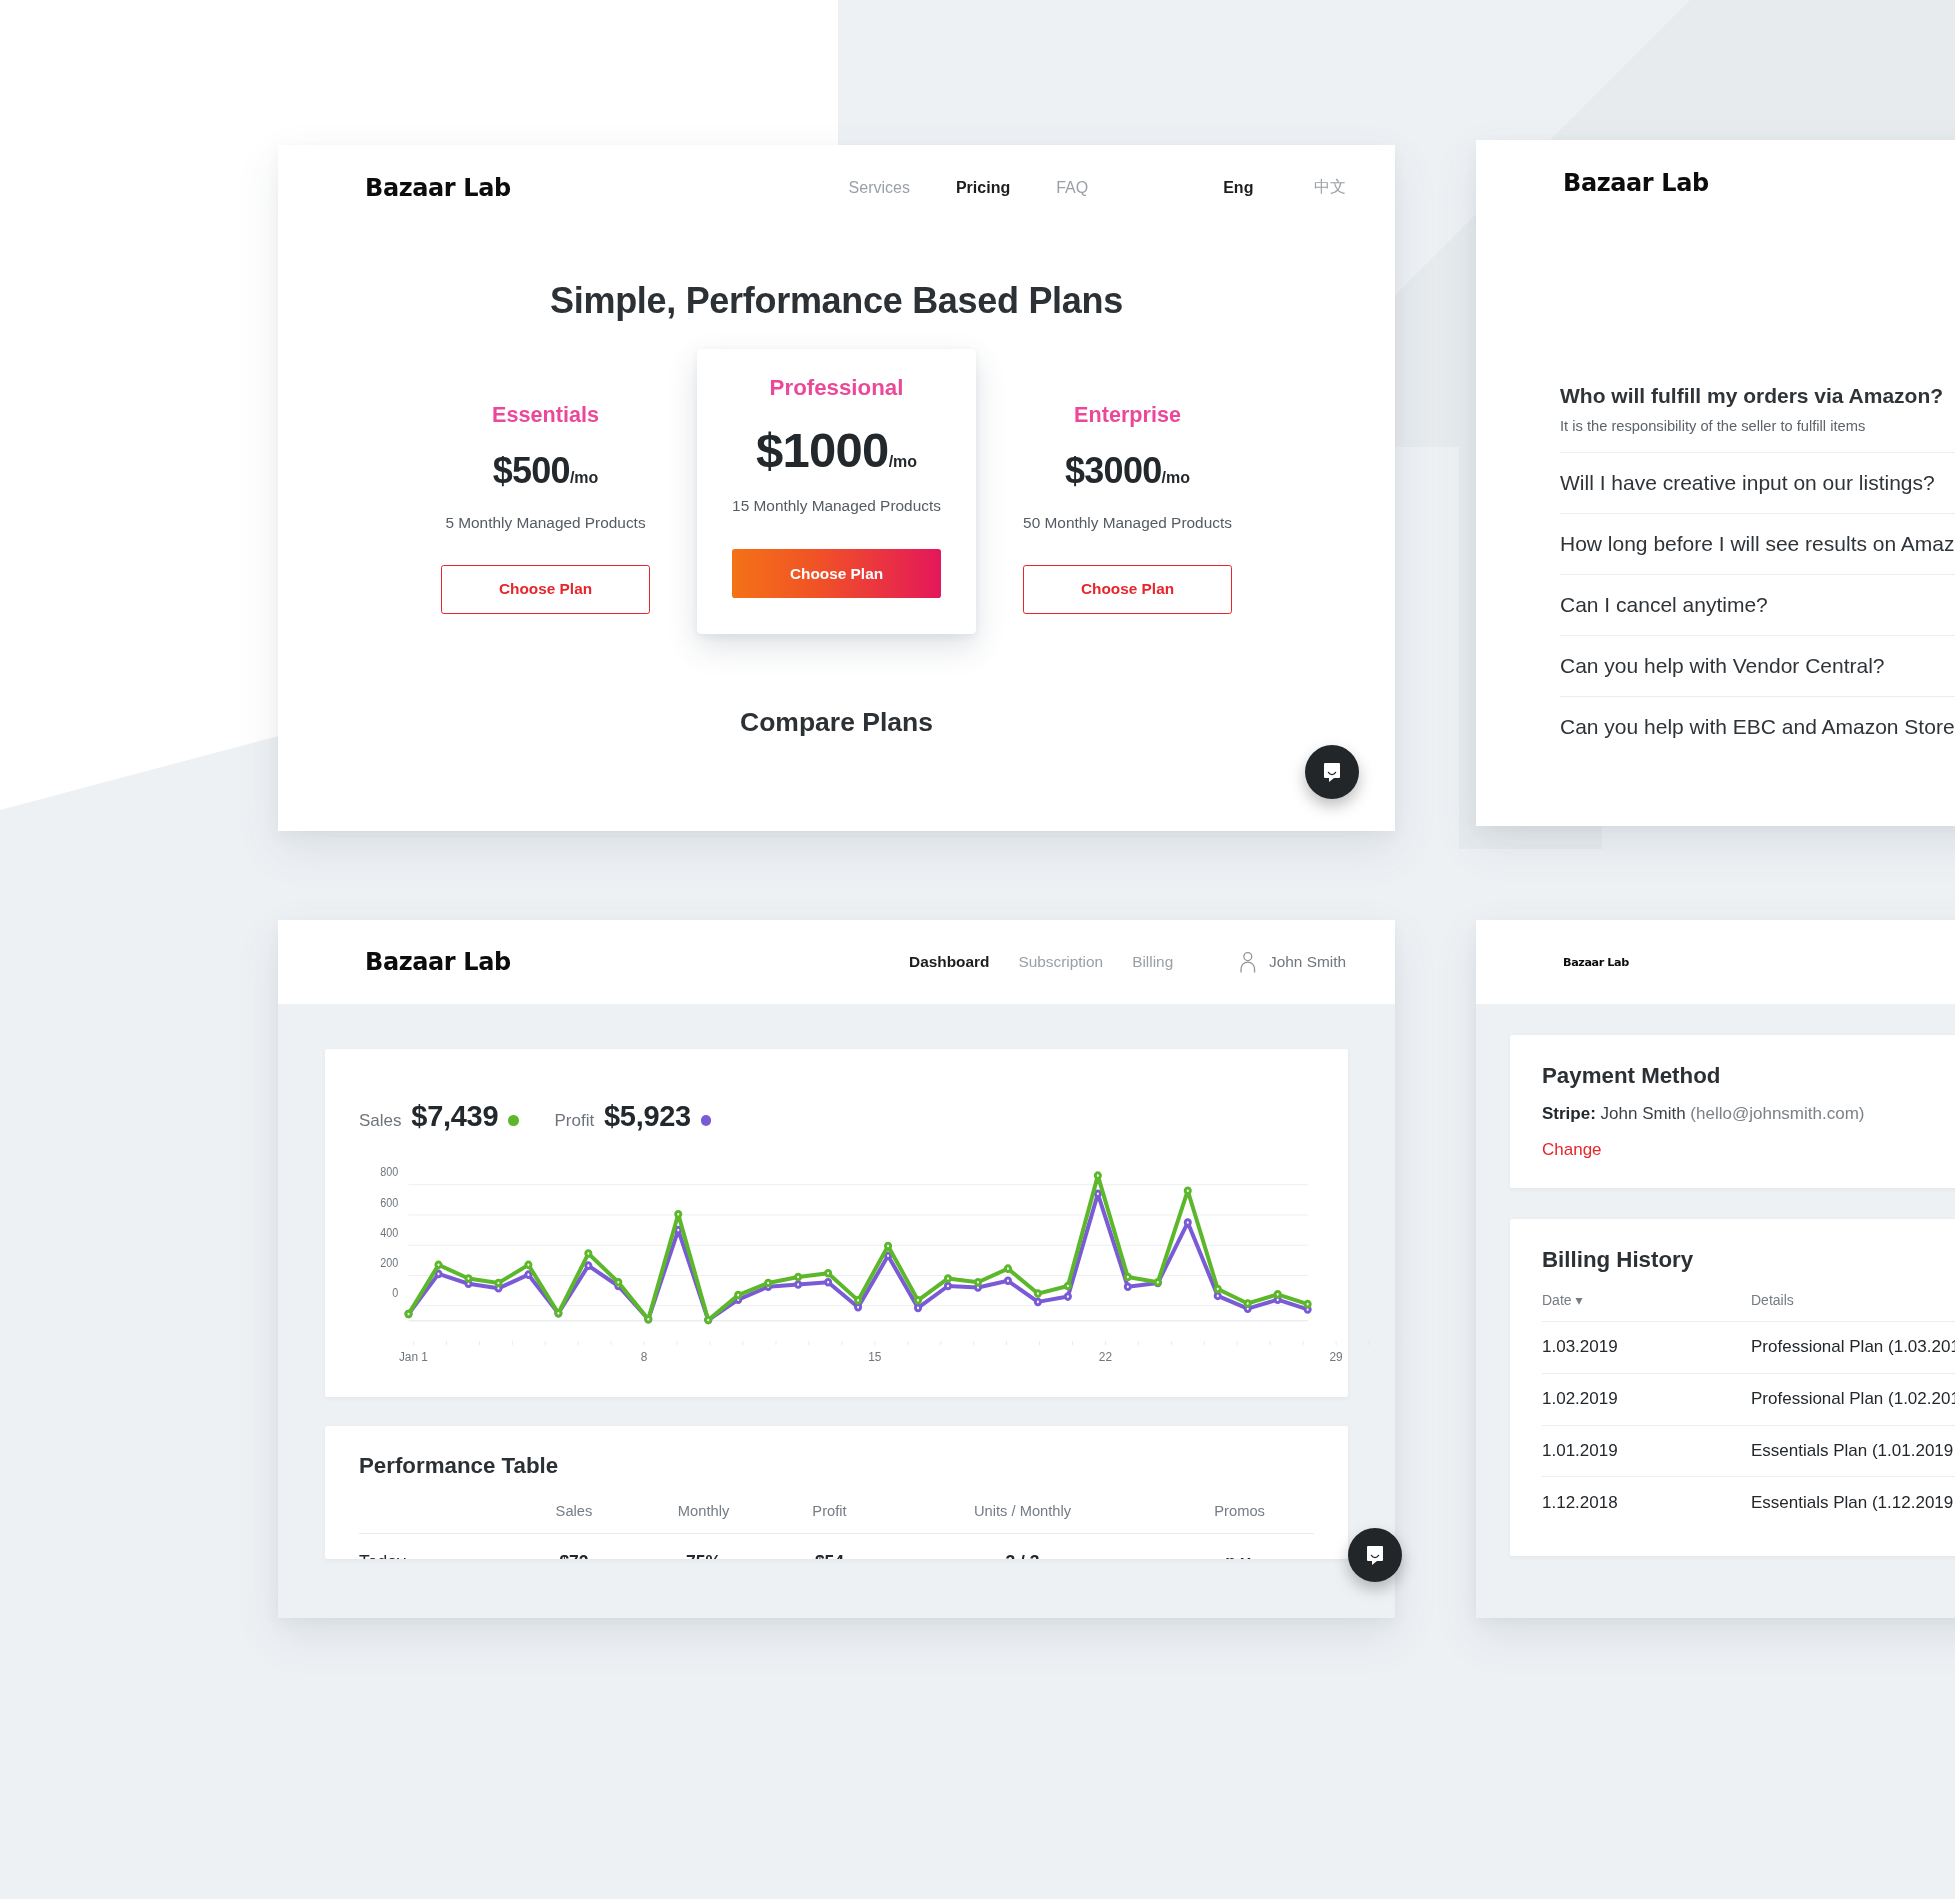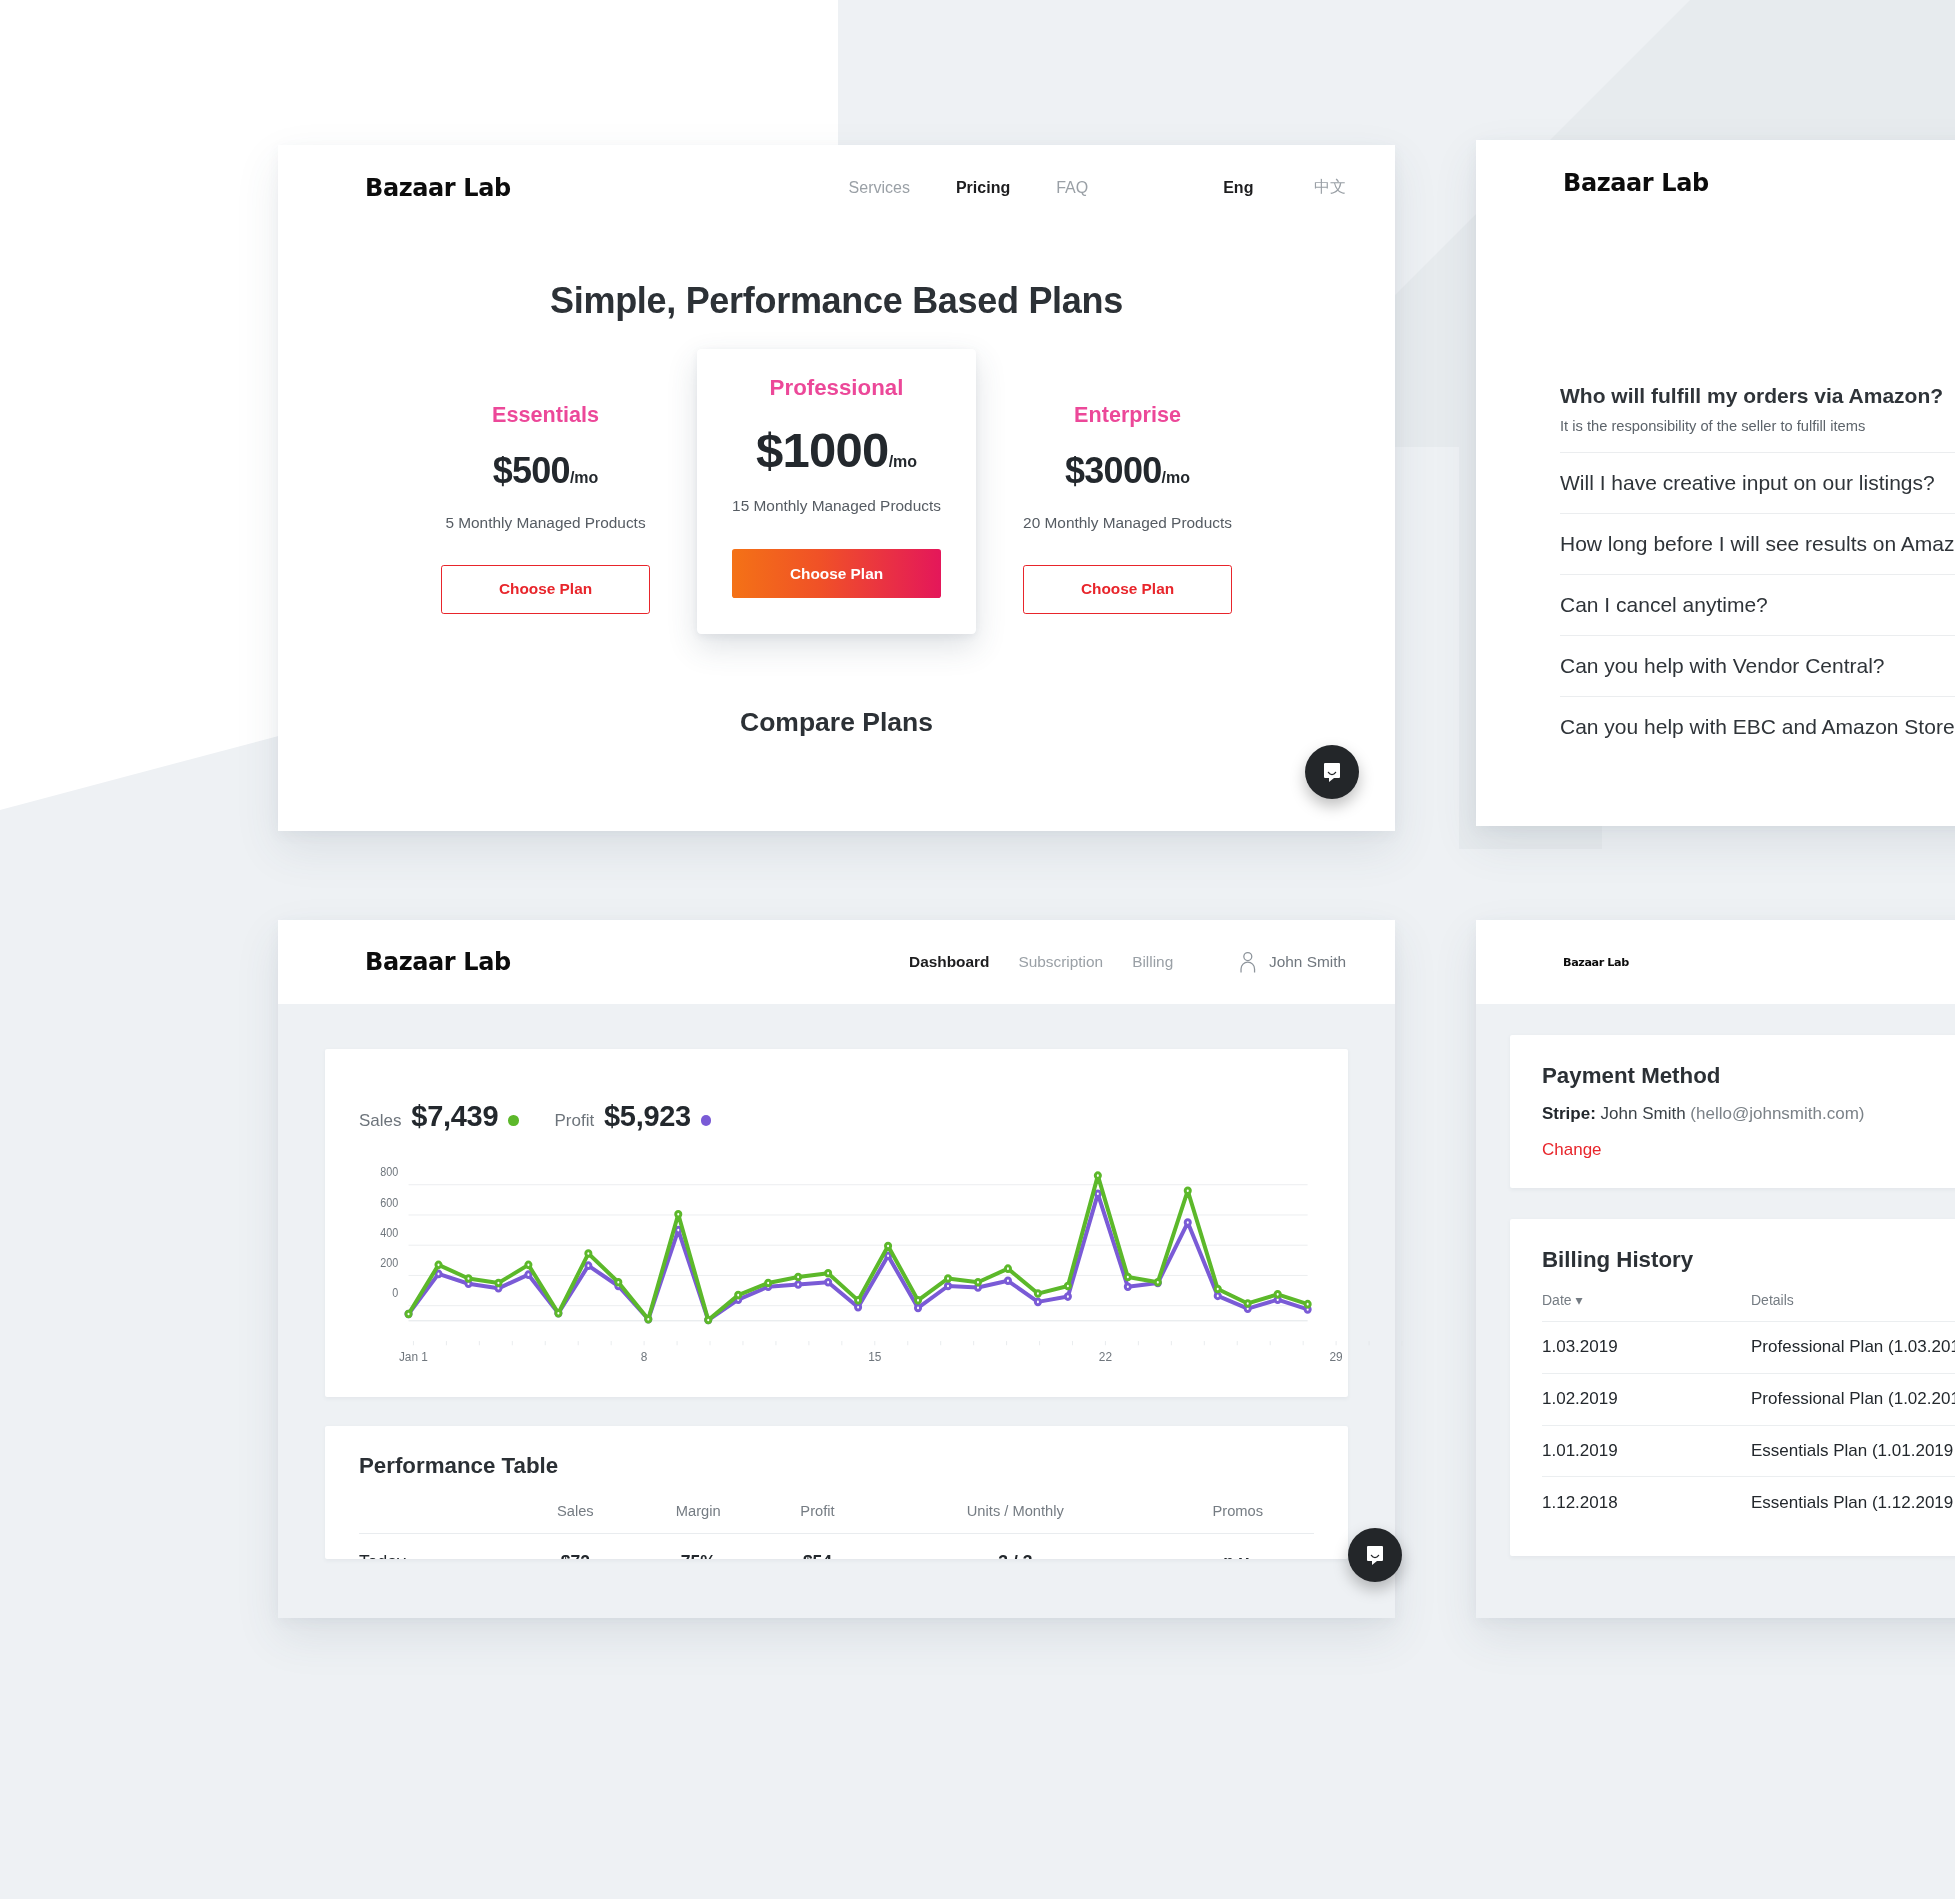--- a/index.html
+++ b/index.html
@@ -212,21 +212,21 @@
         </div>
         <div class="plan-desc">15 Monthly Managed Products</div>
         <div class="btn-plan primary">Choose Plan</div>
       </div>
 
       <div class="plan">
         <div class="plan-name">Enterprise</div>
         <div class="plan-price">
           <span class="amt">$3000</span><span class="per">/mo</span>
         </div>
-        <div class="plan-desc">20 Monthly Managed Products</div>
+        <div class="plan-desc">50 Monthly Managed Products</div>
         <div class="btn-plan">Choose Plan</div>
       </div>
 
     </div>
 
     <div class="compare-plans">Compare Plans</div>
 
     <div class="chat-fab" id="fab-pricing">
       <svg width="24" height="24" viewBox="0 0 24 24">
         <path d="M5 3h14a1 1 0 0 1 1 1v13a1 1 0 0 1-1 1h-5l-5 4v-4H5a1 1 0 0 1-1-1V4a1 1 0 0 1 1-1z" fill="#ffffff"></path>
@@ -416,21 +416,21 @@
           </svg>
       </div>
 
       <div class="card" id="card-table">
         <div class="card-title">Performance Table</div>
         <table class="ptable">
           <thead>
               <tr>
             <th></th>
             <th>Sales</th>
-            <th>Margin</th>
+            <th>Monthly</th>
             <th>Profit</th>
             <th>Units / Monthly</th>
             <th>Promos</th>
           </tr>
             </thead>
           <tbody>
               <tr>
             <td>Today</td>
             <td>$72</td>
             <td>75%</td>

